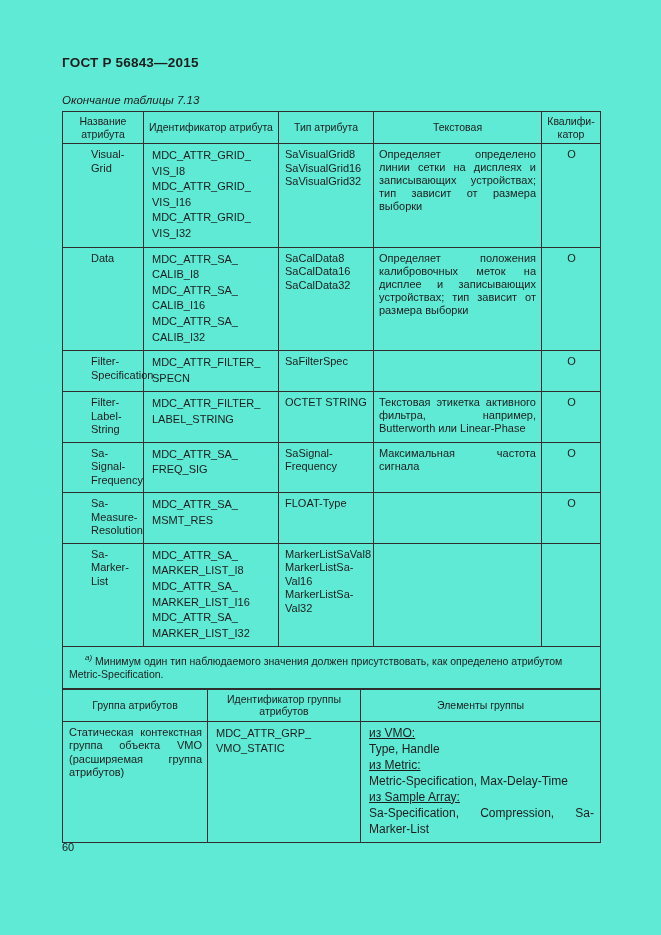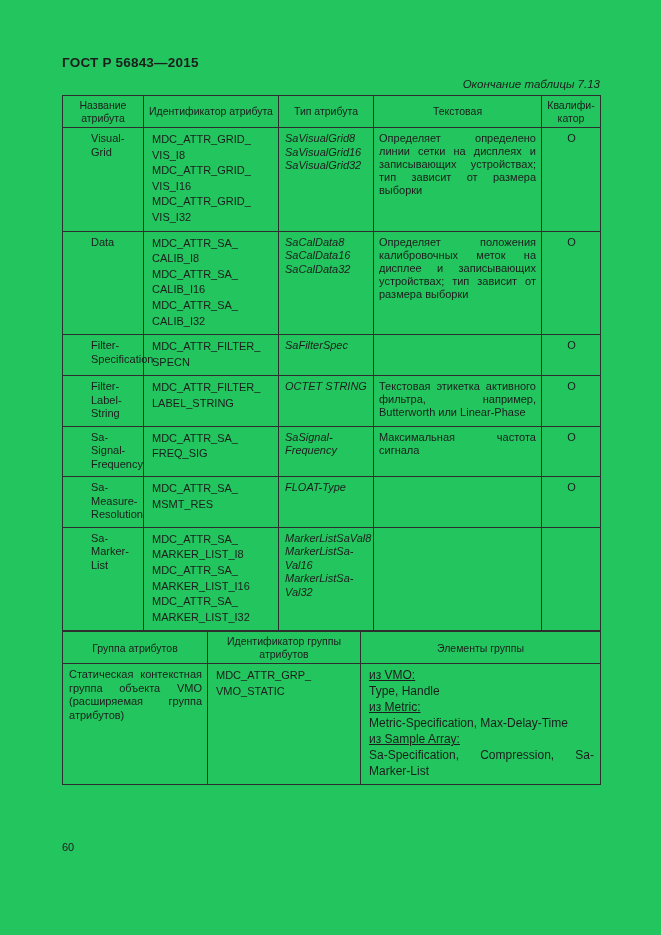--- a/index.html
+++ b/index.html
@@ -1,35 +1,35 @@
 <!DOCTYPE html>
 <html><head>
 <meta charset="utf-8">
 <style>
   html, body { margin: 0; padding: 0; background: #ffffff; }
   .page {
     position: relative;
     width: 661px;
     height: 935px;
-    background: #22c55e;
+    background: #5eead4;
     font-family: "Liberation Sans", sans-serif;
     color: #1d1d1d;
     overflow: hidden;
   }
   .content { position: absolute; left: 62px; top: 55px; width: 538px; }
   .doc-header { font-size: 13.5px; font-weight: bold; letter-spacing: 0.2px; }
-  .cont-caption { font-style: italic; font-size: 11.5px; margin-top: 8px; margin-bottom: 5px; text-align: right; }
+  .cont-caption { font-style: italic; font-size: 11.5px; margin-top: 24px; margin-bottom: 5px; }
   table { border-collapse: collapse; table-layout: fixed; width: 538px; }
   td, th { border: 1px solid #2e2e2e; vertical-align: top; font-weight: normal; }
   th { text-align: center; vertical-align: middle; font-size: 10.5px; line-height: 12.5px; padding: 3px 2px; }
   td { font-size: 11px; padding: 4px 5px 5px 6px; }
   .pre { white-space: pre-line; }
   .cell-name { line-height: 13.5px; padding-left: 28px; }
   .cell-id { line-height: 15.6px; padding-left: 8px; }
-  .cell-type { line-height: 13.5px; font-style: italic; }
+  .cell-type { line-height: 13.5px; }
   .cell-note { line-height: 13px; text-align: justify; padding-left: 5px; padding-right: 5px; }
   .cell-qual { text-align: center; }
   .footnote-cell { padding: 4px 6px 6px 6px; }
   .footnote { font-size: 10.5px; line-height: 13.5px; text-indent: 16px; }
   .footnote sup { font-style: italic; font-size: 8px; }
   .body-paragraph {
     margin: 14px 0 0 0; font-size: 11.5px; line-height: 15.5px;
     text-align: justify; text-indent: 16px;
   }
   .t14-caption { margin-top: 15px; margin-bottom: 6px; font-size: 11px; }
@@ -144,20 +144,25 @@
 MDC_ATTR_SA_
 MARKER_LIST_I32</td>
           <td class="cell-type pre">MarkerListSaVal8
 MarkerListSa-
 Val16
 MarkerListSa-
 Val32</td>
           <td class="cell-note"></td>
           <td class="cell-qual"></td>
         </tr>
+        <tr>
+          <td colspan="5" class="footnote-cell">
+            <div class="footnote"><sup>а)</sup> <span>Минимум один тип наблюдаемого значения должен присутствовать, как определено атрибутом Metric-Specification.</span></div>
+          </td>
+        </tr>
       </tbody>
     </table>
 
 
 
     <table class="t14">
       <colgroup>
         <col style="width:145px">
           <col style="width:153px">
           <col style="width:240px">

